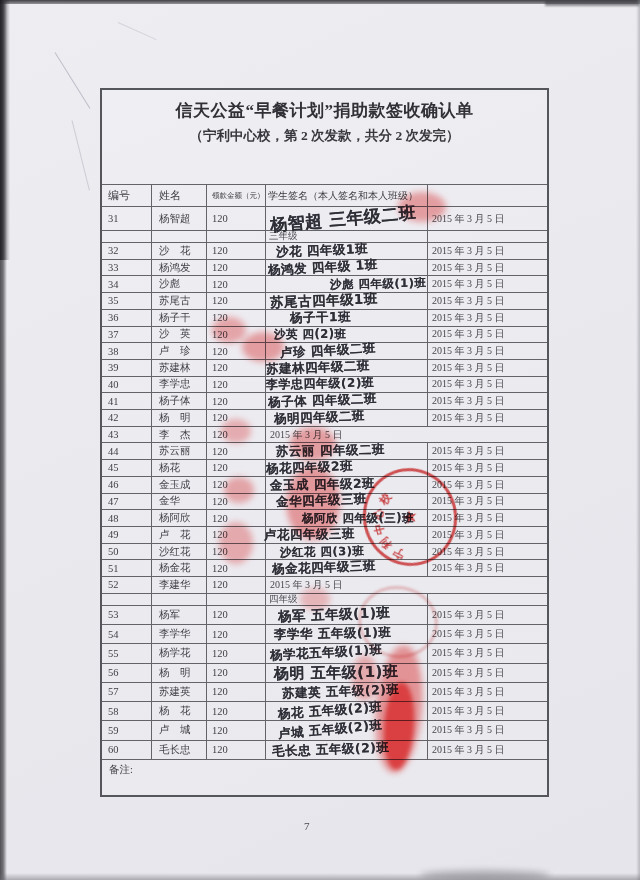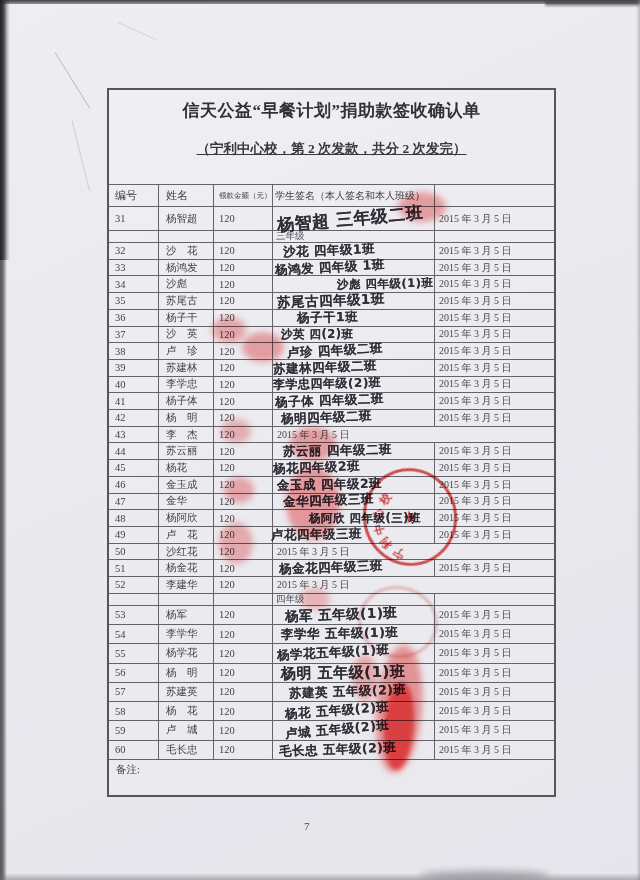--- a/index.html
+++ b/index.html
@@ -22,24 +22,24 @@
   .edge-bottom{position:absolute;left:0;bottom:0;width:640px;height:7px;
     background:linear-gradient(to top,rgba(110,110,118,.5),rgba(110,110,118,0));}
   .edge-bottom-smudge{position:absolute;left:420px;top:870px;width:130px;height:10px;
     background:#6a6a72;opacity:.45;filter:blur(3px);border-radius:50%;}
   .crease{position:absolute;height:1px;background:rgba(165,165,178,.65);transform-origin:left center;}
   .crease.c1{left:55px;top:52px;width:66px;transform:rotate(58deg);}
   .crease.c2{left:72px;top:120px;width:72px;transform:rotate(76deg);opacity:.7;}
   .crease.c3{left:118px;top:22px;width:42px;transform:rotate(24deg);opacity:.55;}
 
   
-  #form-box{position:absolute;left:107px;top:88px;width:449px;height:709px;
+  #form-box{position:absolute;left:100px;top:88px;width:449px;height:709px;
     border:2px solid #55555c;box-sizing:border-box;background:rgba(255,255,255,.12);}
   .title{margin-top:9px;text-align:center;font-size:17px;font-weight:bold;color:#303036;letter-spacing:.5px;}
-  .subtitle{margin-top:18px;text-align:center;font-size:13.5px;font-weight:bold;color:#38383e;text-decoration:underline;}
+  .subtitle{margin-top:5px;text-align:center;font-size:13.5px;font-weight:bold;color:#38383e;}
   .intro{position:absolute;left:0;top:68px;width:100%;height:26px;box-sizing:border-box;
     border-top:1.5px solid #5a5a60;line-height:25px;padding-left:7px;font-size:11px;font-weight:bold;color:#3c3c42;}
 
   
   #grid{position:absolute;left:0;top:94px;width:100%;}
   .row{display:flex;box-sizing:border-box;border-top:1px solid #63636a;overflow:visible;}
   .row.r-header{height:22px;}
   .row.r-first{height:24px;}
   .row.r-grade{height:12px;}
   .row.r-mid{height:16.71px;}
@@ -291,20 +291,23 @@
           <div class="cell c-amt bR">120</div>
           <div class="cell c-sign bR">
             <span class="sign" style="font-size: 12.5px; left: -2px; transform: translateY(-50%) rotate(-1deg);">卢花四年级三班</span>
           </div>
           <div class="cell c-date">2015 年 3 月 5 日</div>
         </div>
         <div class="row r-mid">
           <div class="cell c-no bR">50</div>
           <div class="cell c-name bR">沙红花</div>
           <div class="cell c-amt bR">120</div>
+          <div class="cell c-sign bR">
+            <span class="sign" style="font-size: 11.5px; left: 14px; transform: translateY(-50%) rotate(-1deg);">沙红花 四(3)班</span>
+          </div>
           <div class="cell c-date">2015 年 3 月 5 日</div>
         </div>
         <div class="row r-mid">
           <div class="cell c-no bR">51</div>
           <div class="cell c-name bR">杨金花</div>
           <div class="cell c-amt bR">120</div>
           <div class="cell c-sign bR">
             <span class="sign" style="font-size: 12.5px; left: 6px; transform: translateY(-50%) rotate(-2deg);">杨金花四年级三班</span>
           </div>
           <div class="cell c-date">2015 年 3 月 5 日</div>

